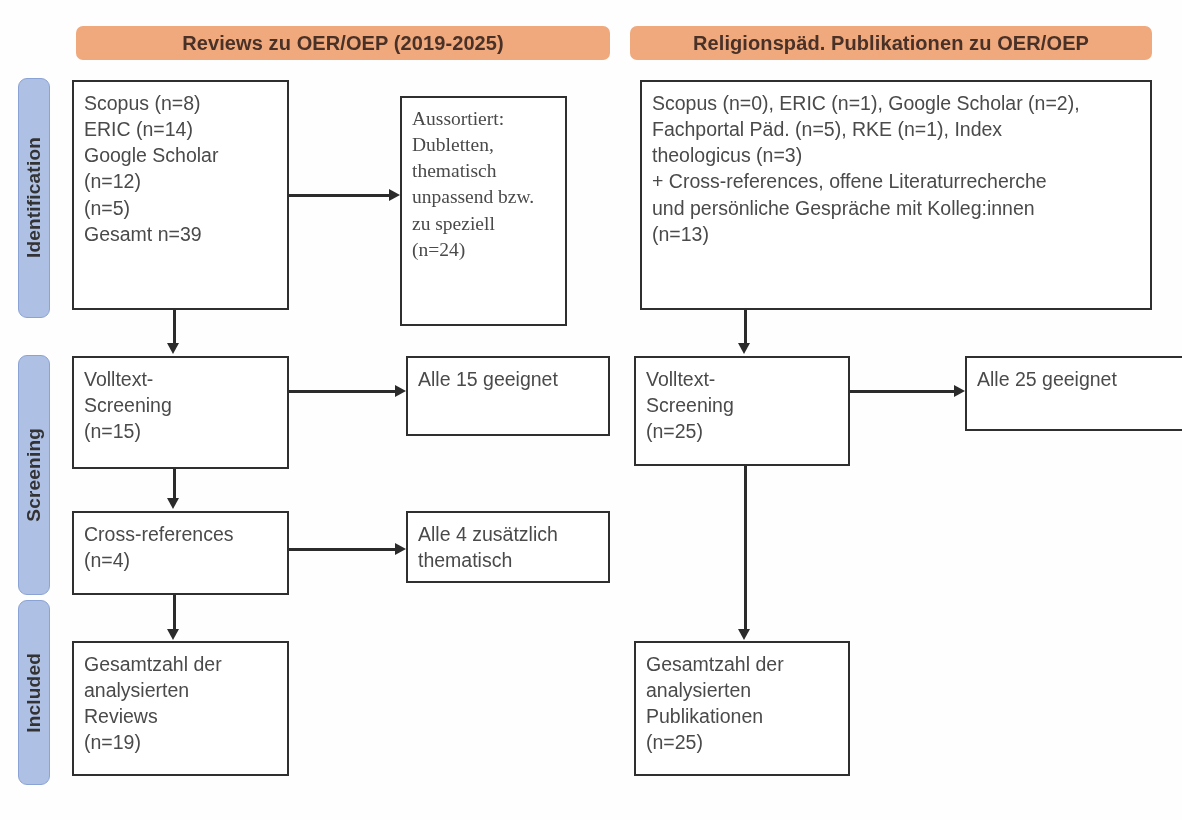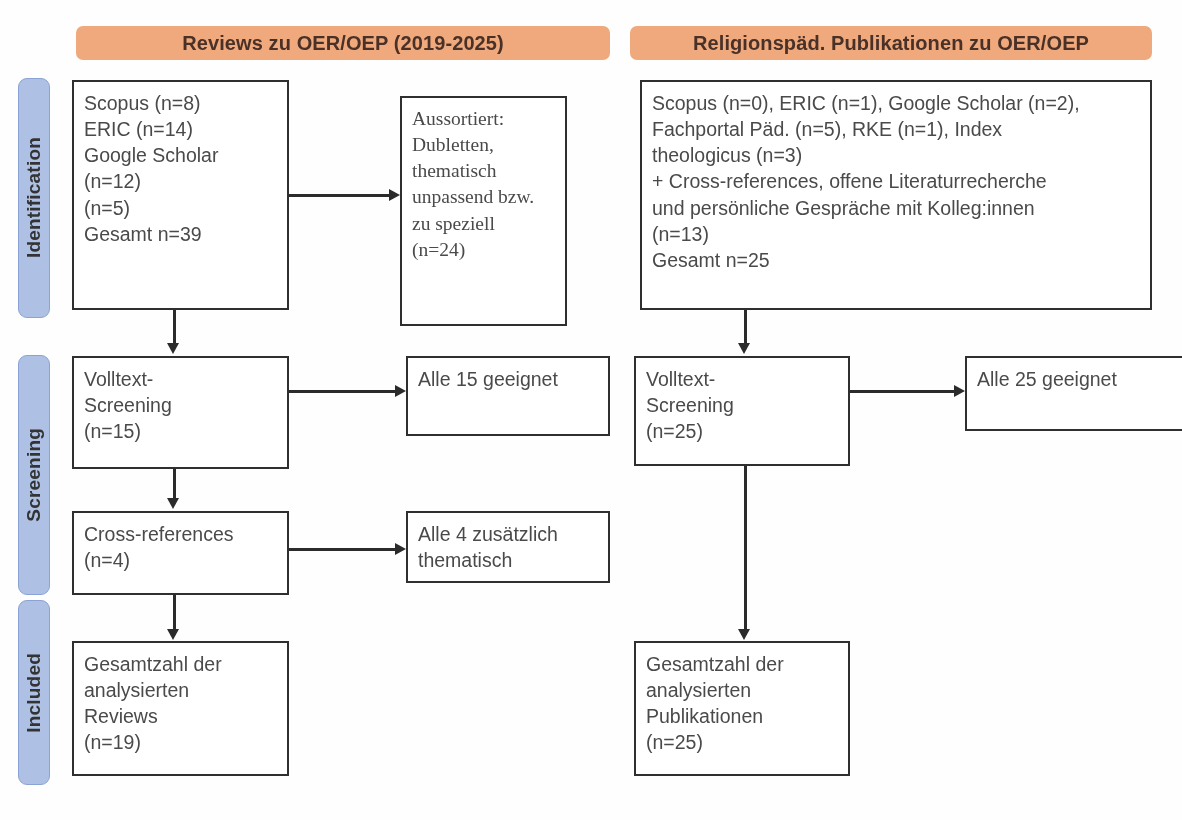--- a/index.html
+++ b/index.html
@@ -176,21 +176,20 @@
     <span class="ln">(n=19)</span>
   </div>
 
   <div class="pbox" style="left:640px; top:80px; width:512px; height:230px;">
     <span class="ln">Scopus (n=0), ERIC (n=1), Google Scholar (n=2),</span>
     <span class="ln">Fachportal Päd. (n=5), RKE (n=1), Index</span>
     <span class="ln">theologicus (n=3)</span>
     <span class="ln">+ Cross-references, offene Literaturrecherche</span>
     <span class="ln">und persönliche Gespräche mit Kolleg:innen</span>
     <span class="ln">(n=13)</span>
-    <span class="ln">Gesamt n=25</span>
   </div>
 
   <div class="vline" style="left:744px; top:310px; height:34px;"></div>
   <div class="arrow-down" style="left:738px; top:343px;"></div>
 
   <div class="pbox" style="left:634px; top:356px; width:216px; height:110px;">
     <span class="ln">Volltext-</span>
     <span class="ln">Screening</span>
     <span class="ln">(n=25)</span>
   </div>

